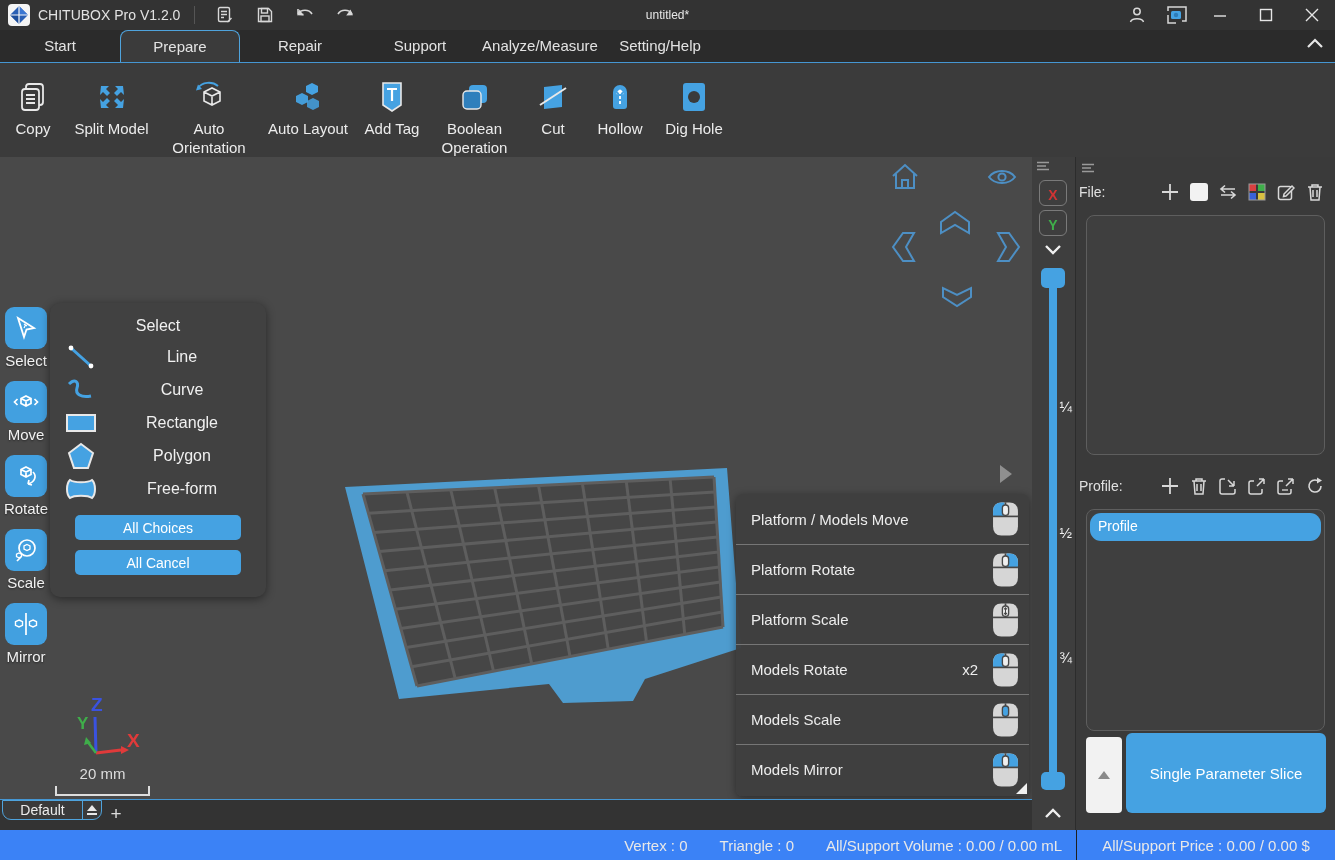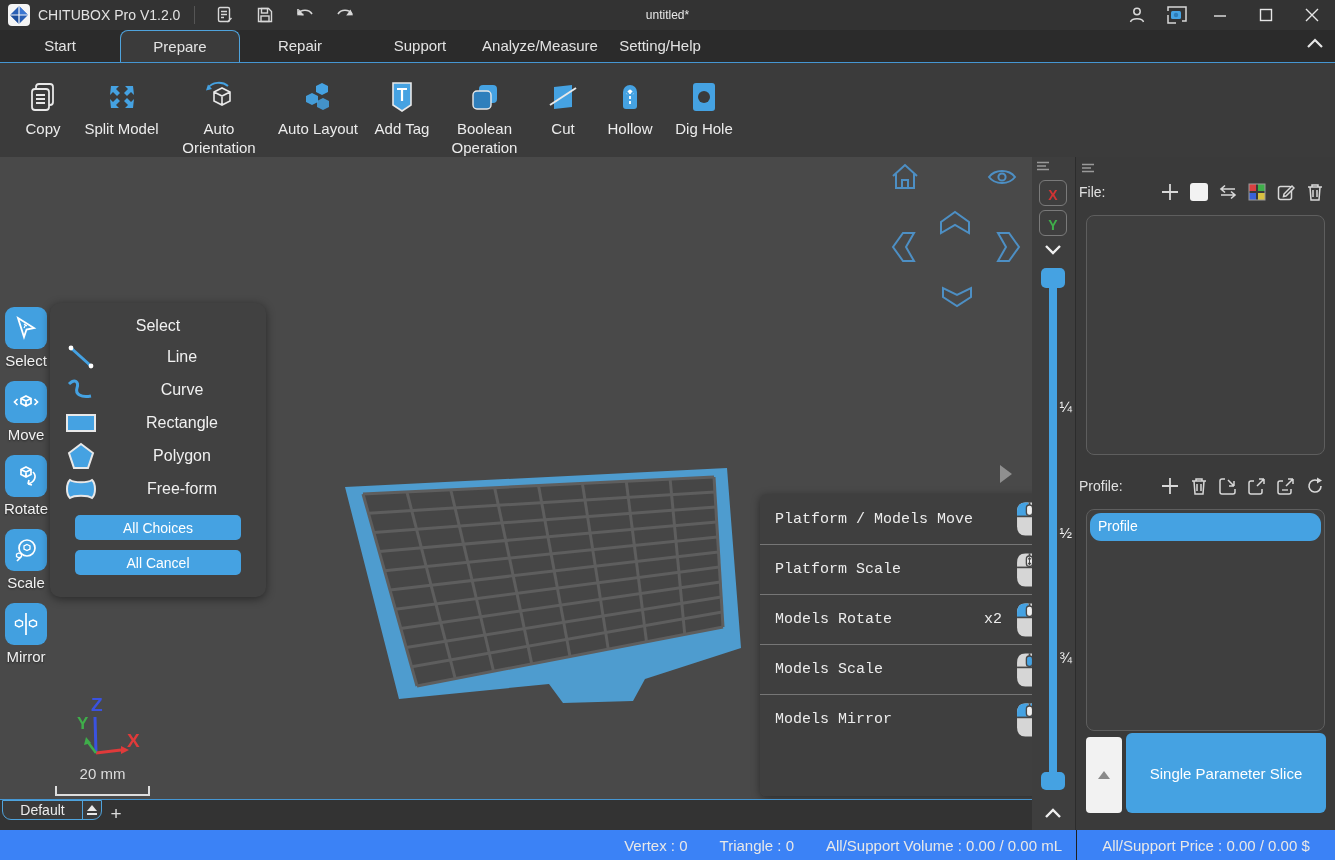--- a/index.html
+++ b/index.html
@@ -19,21 +19,21 @@
   .winctl{width:46px;height:30px;display:flex;align-items:center;justify-content:center;cursor:pointer;}
   
   .tabrow{position:absolute;top:30px;left:0;width:1335px;height:32px;background:#2b2b2b;
           border-bottom:1px solid #4596d2;display:flex;}
   .mtab{width:120px;height:32px;line-height:32px;text-align:center;font-size:15px;color:#e3e3e3;cursor:pointer;}
   .mtab.active{background:#3b3b3b;border:1px solid #4fa3dc;border-bottom:none;border-radius:8px 8px 0 0;
                box-sizing:border-box;}
   .tabrow-collapse{position:absolute;right:8px;top:36px;width:22px;height:20px;cursor:pointer;}
   
   .ribbon{position:absolute;top:63px;left:0;width:1335px;height:94px;background:#3b3b3b;display:flex;
-          padding-left:12px;box-sizing:border-box;}
+          padding-left:2px;box-sizing:border-box;}
   .rib-item{display:flex;flex-direction:column;align-items:center;padding-top:15px;cursor:pointer;}
   .rib-icon{height:38px;display:flex;align-items:center;justify-content:center;}
   .rib-label{font-size:15px;color:#ececec;text-align:center;line-height:19px;margin-top:3px;white-space:pre-line;}
   
   .viewport{position:absolute;top:157px;left:0;width:1032px;height:642px;background:#494949;overflow:hidden;}
   
   .tools{position:absolute;left:2px;top:150px;width:48px;}
   .tool{display:flex;flex-direction:column;align-items:center;margin-bottom:12px;cursor:pointer;}
   .tool-btn{width:42px;height:42px;border-radius:9px;background:#42a0e0;display:flex;align-items:center;justify-content:center;}
   .tool-label{font-size:15px;color:#f2f2f2;margin-top:3px;text-shadow:0 1px 2px rgba(0,0,0,.5);}
@@ -47,22 +47,22 @@
   .sp-btn{display:block;width:166px;height:25px;margin:10px auto 0;background:#45a2e2;border:none;border-radius:5px;
           color:#fff;font-size:14px;font-family:inherit;cursor:pointer;line-height:25px;text-align:center;}
   
   .nav-ic{position:absolute;cursor:pointer;}
   
   .axes{position:absolute;left:55px;top:538px;pointer-events:none;}
   .scalebar{position:absolute;left:55px;top:608px;width:95px;text-align:center;pointer-events:none;}
   .scale-label{font-size:15px;color:#ddd;}
   .scale-line{margin-top:4px;height:8px;border-left:2px solid #ddd;border-right:2px solid #ddd;border-bottom:2px solid #ddd;}
   
-  .mouse-guide{position:absolute;left:760px;top:337px;width:293px;height:302px;background:rgba(62,62,62,.96);
-               border-radius:6px;box-shadow:0 2px 8px rgba(0,0,0,.4);font-family:Liberation Mono, monospace;}
+  .mouse-guide{position:absolute;left:736px;top:337px;width:293px;height:302px;background:rgba(62,62,62,.96);
+               border-radius:6px;box-shadow:0 2px 8px rgba(0,0,0,.4);}
   .mg-row{position:relative;height:50px;display:flex;align-items:center;padding:0 10px 0 15px;box-sizing:border-box;}
   .mg-row + .mg-row{border-top:1px solid #767676;}
   .mg-label{flex:1;font-size:15px;color:#ededed;}
   .mg-badge{font-size:15px;color:#ededed;margin-right:14px;}
   .mg-mouse{width:27px;height:36px;}
   .mg-resize{position:absolute;right:2px;bottom:2px;width:0;height:0;cursor:nwse-resize;
              border-left:11px solid transparent;border-bottom:11px solid #f0f0f0;}
   .vp-expand{position:absolute;left:1000px;top:308px;width:0;height:0;cursor:pointer;
              border-top:9px solid transparent;border-bottom:9px solid transparent;border-left:12px solid #8f8f8f;}
   
@@ -478,20 +478,32 @@
             <svg width="27" height="36" viewBox="0 0 26 34">
               <path d="M1 10 Q1 1 9 1 H17 Q25 1 25 10 V24 Q25 33 17 33 H9 Q1 33 1 24 Z" fill="#d6d6d6"></path>
               <path d="M1 10 Q1 1 9 1 H12 V14 H1 Z" fill="#45a2e2"></path>
               <line x1="1" y1="14.5" x2="25" y2="14.5" stroke="#474747" stroke-width="1.6"></line>
               <line x1="13" y1="1" x2="13" y2="14.5" stroke="#474747" stroke-width="1.6"></line>
               <rect x="10" y="3.5" width="6" height="10" rx="2.8" fill="#efefef" stroke="#474747" stroke-width="1.3"></rect>
             </svg>
           </span>
       </div>
       <div class="mg-row">
+        <span class="mg-label">Platform Rotate</span>
+        <span class="mg-mouse">
+            <svg width="27" height="36" viewBox="0 0 26 34">
+              <path d="M1 10 Q1 1 9 1 H17 Q25 1 25 10 V24 Q25 33 17 33 H9 Q1 33 1 24 Z" fill="#d6d6d6"></path>
+              <path d="M14 1 H17 Q25 1 25 10 V14 H14 Z" fill="#45a2e2"></path>
+              <line x1="1" y1="14.5" x2="25" y2="14.5" stroke="#474747" stroke-width="1.6"></line>
+              <line x1="13" y1="1" x2="13" y2="14.5" stroke="#474747" stroke-width="1.6"></line>
+              <rect x="10" y="3.5" width="6" height="10" rx="2.8" fill="#efefef" stroke="#474747" stroke-width="1.3"></rect>
+            </svg>
+          </span>
+      </div>
+      <div class="mg-row">
         <span class="mg-label">Platform Scale</span>
         <span class="mg-mouse">
             <svg width="27" height="36" viewBox="0 0 26 34">
               <path d="M1 10 Q1 1 9 1 H17 Q25 1 25 10 V24 Q25 33 17 33 H9 Q1 33 1 24 Z" fill="#d6d6d6"></path>
               <line x1="1" y1="14.5" x2="25" y2="14.5" stroke="#474747" stroke-width="1.6"></line>
               <line x1="13" y1="1" x2="13" y2="14.5" stroke="#474747" stroke-width="1.6"></line>
               <rect x="10" y="3.5" width="6" height="10" rx="2.8" fill="#efefef" stroke="#474747" stroke-width="1.3"></rect>
               <path d="M13 5.5 v6 M11.6 6.8 L13 5.2 L14.4 6.8 M11.6 10.2 L13 11.8 L14.4 10.2" stroke="#474747" stroke-width="1" fill="none"></path>
             </svg>
           </span>

